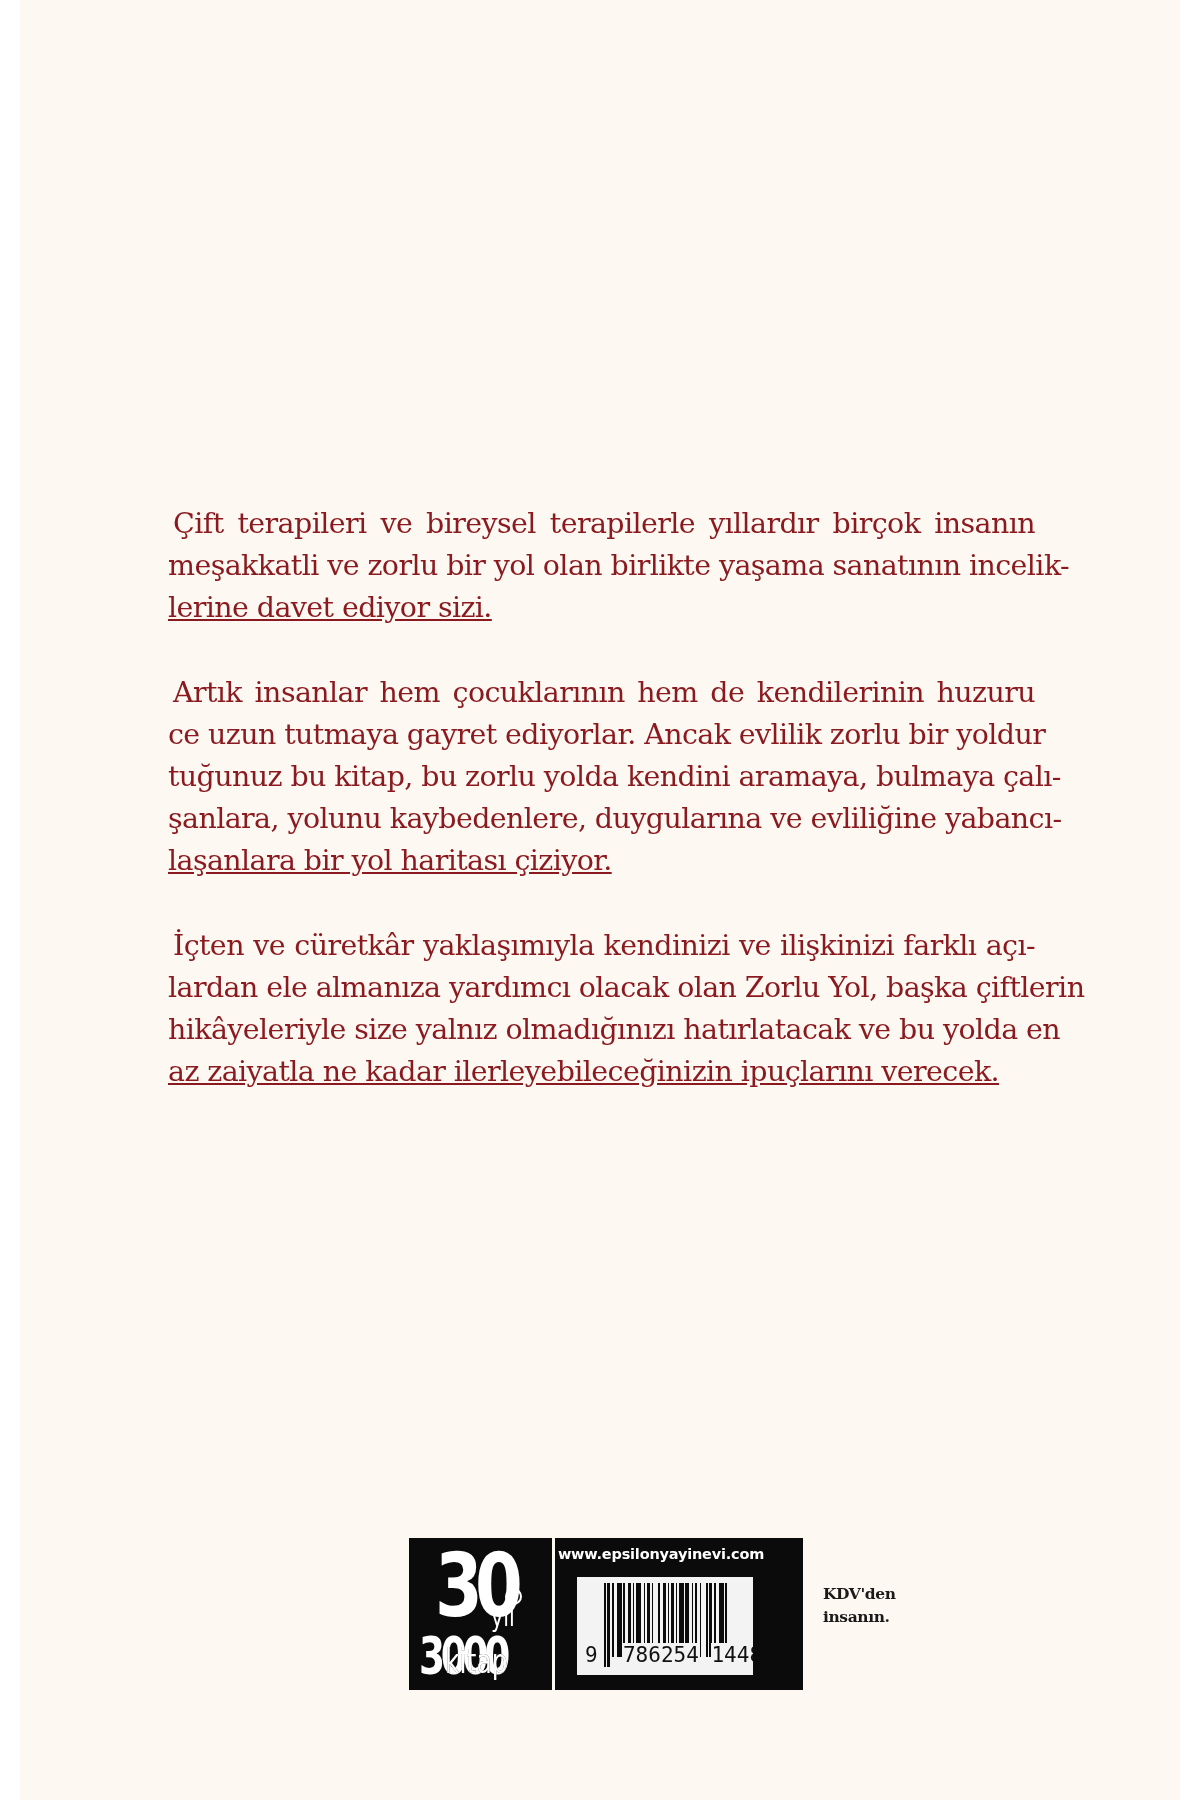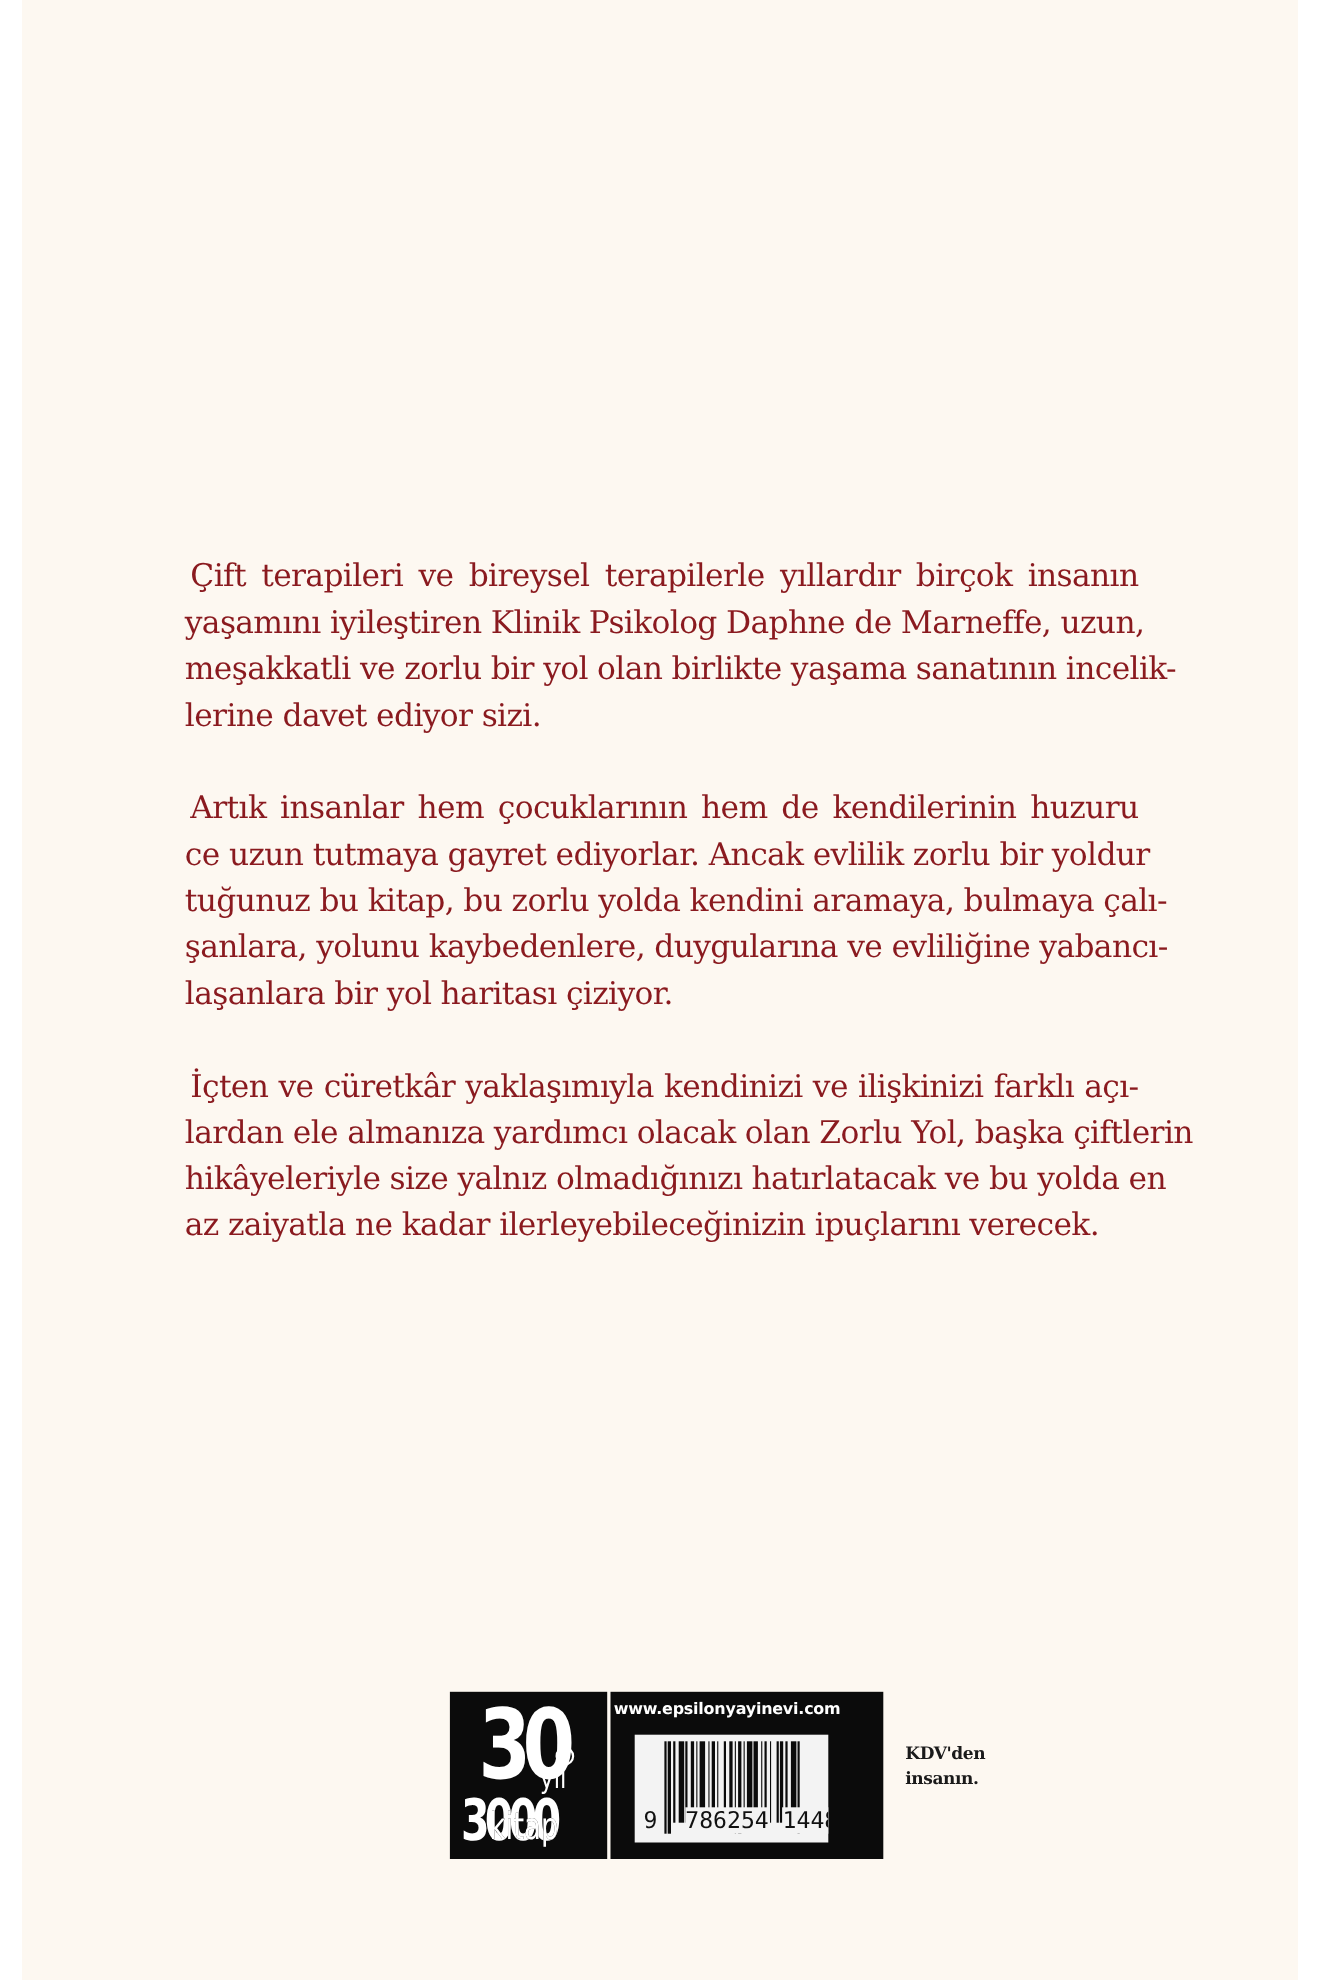--- a/index.html
+++ b/index.html
@@ -40,20 +40,21 @@
       hyphens: manual;
     }
     .blurb p .line {
       display: block;
       text-align: justify;
       text-align-last: justify;
       white-space: nowrap;
     }
     .blurb p .line.last {
       text-align-last: left;
+      text-decoration: underline;
     }
     .blurb p .line.first {
       padding-left: 5px;
     }
 
     .footer-block {
       position: absolute;
       top: 1538px;
       left: 377px;
       height: 152px;
@@ -192,21 +193,20 @@
     }
   </style>
 </head>
 <body>
 
 <div class="cover"></div>
 
 <div class="blurb">
   <p>
     <span class="line first">Çift terapileri ve bireysel terapilerle yıllardır birçok insanın</span>
-    <span class="line">yaşamını iyileştiren Klinik Psikolog Daphne de Marneffe, uzun,</span>
     <span class="line">meşakkatli ve zorlu bir yol olan birlikte yaşama sanatının incelik-</span>
     <span class="line last">lerine davet ediyor sizi.</span>
   </p>
   <p>
     <span class="line first">Artık insanlar hem çocuklarının hem de kendilerinin huzuru</span>
     <span class="line">ce uzun tutmaya gayret ediyorlar. Ancak evlilik zorlu bir yoldur</span>
     <span class="line">tuğunuz bu kitap, bu zorlu yolda kendini aramaya, bulmaya çalı-</span>
     <span class="line">şanlara, yolunu kaybedenlere, duygularına ve evliliğine yabancı-</span>
     <span class="line last">laşanlara bir yol haritası çiziyor.</span>
   </p>

